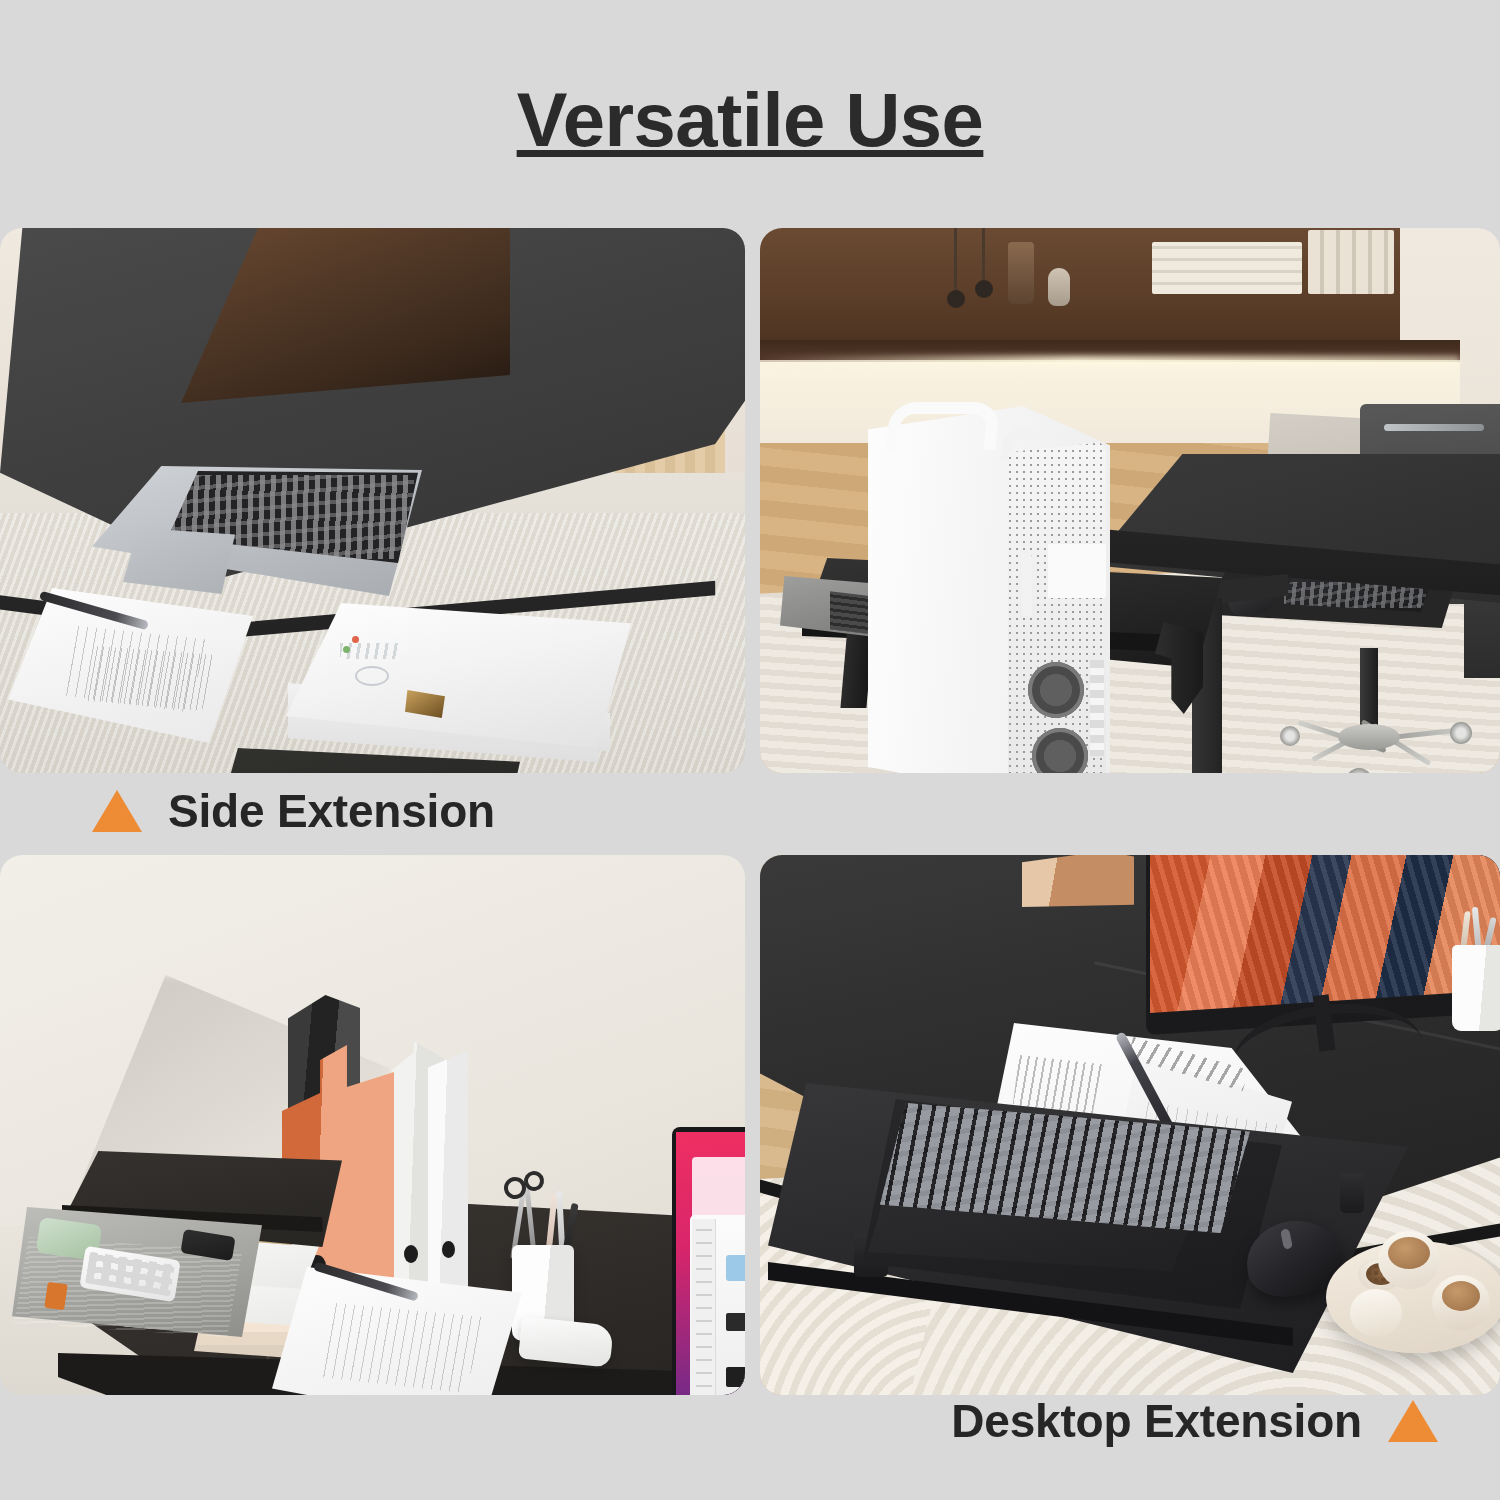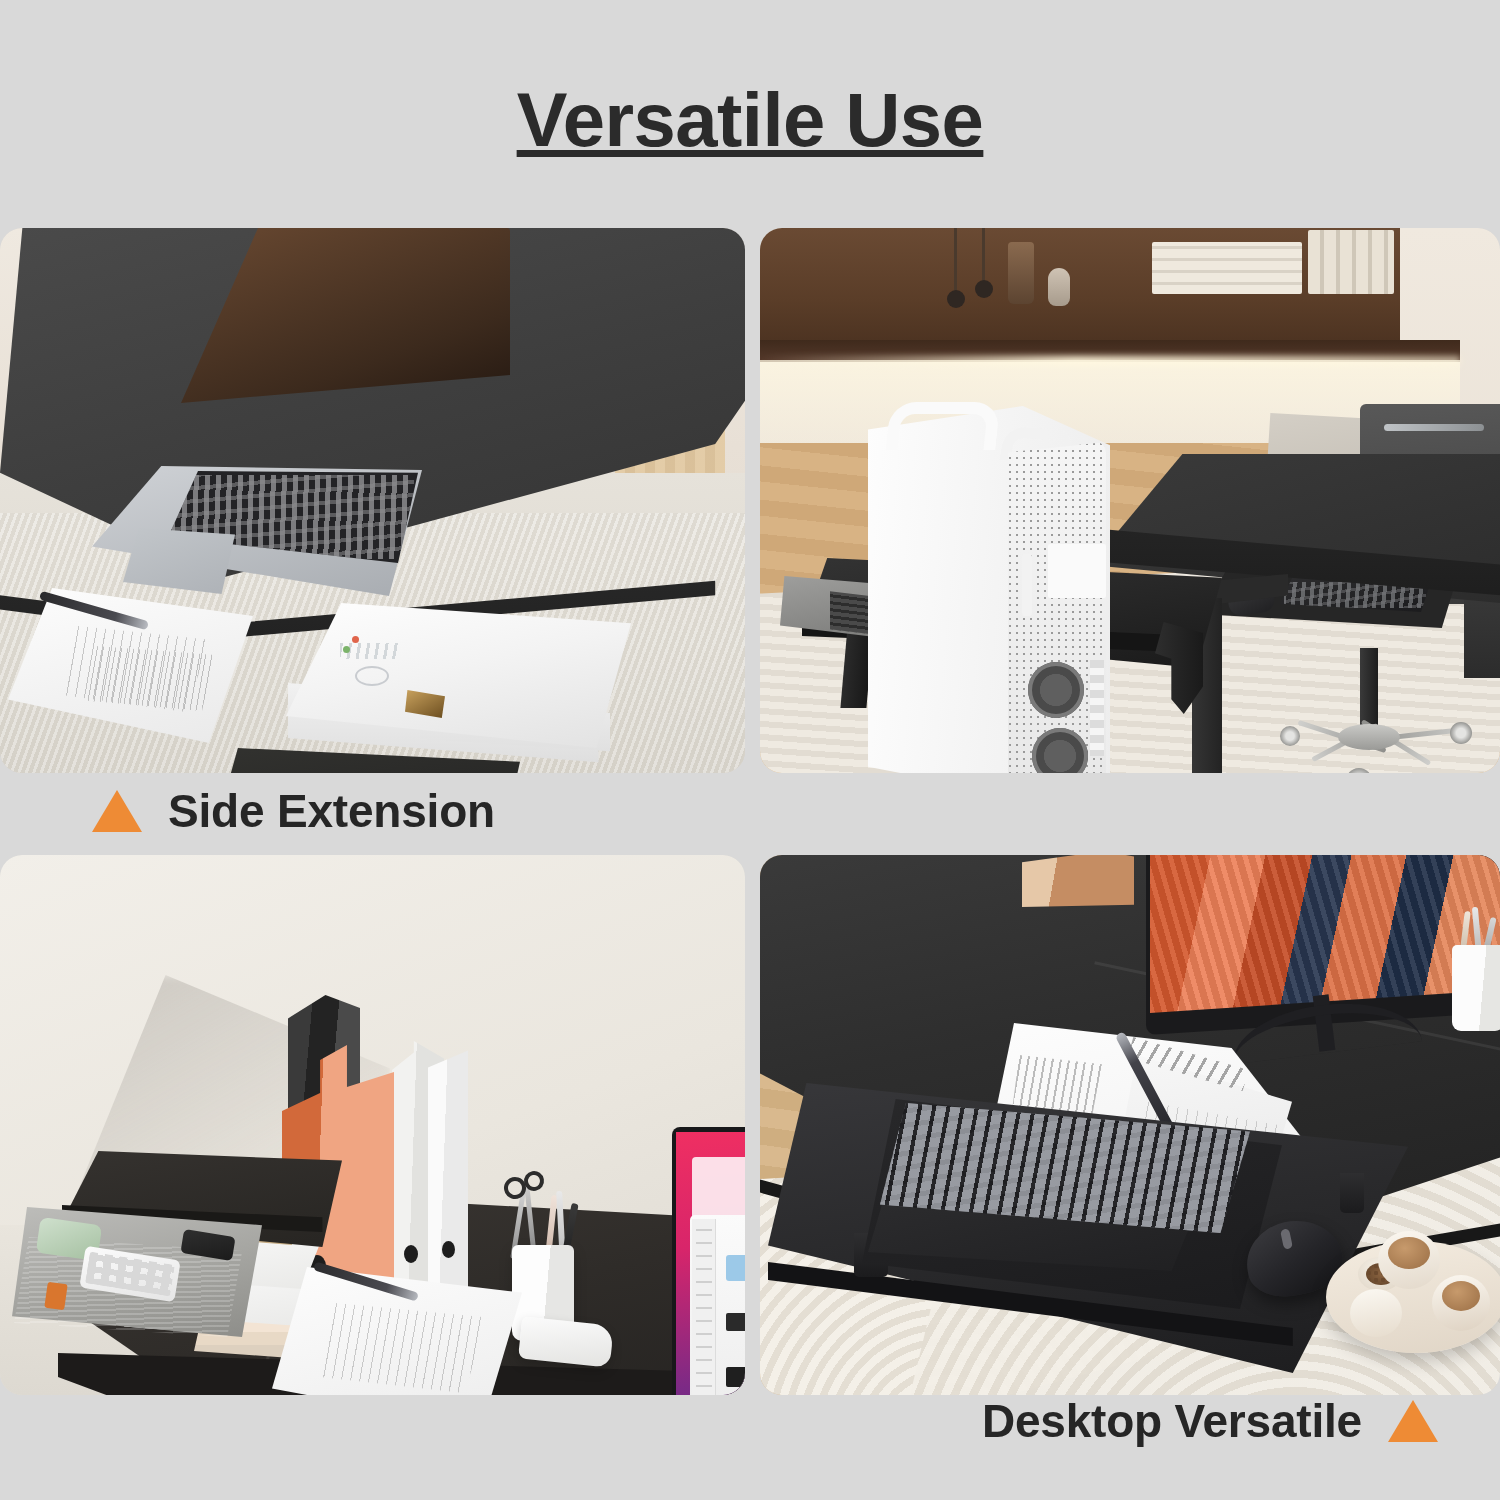--- a/index.html
+++ b/index.html
@@ -776,17 +776,17 @@
     <div class="br-bowl"></div>
     <div class="br-bowl-beans"></div>
     <div class="br-cup3"></div>
     <div class="br-cup1"></div>
     <div class="br-cup1i"></div>
     <div class="br-cup2"></div>
     <div class="br-cup2i"></div>
   </div>
 
   <div class="caption" id="caption-desktop">
-    <span>Desktop Versatile</span>
+    <span>Desktop Extension</span>
     <span class="tri"></span>
   </div>
 
 </div>
 
 </body></html>

